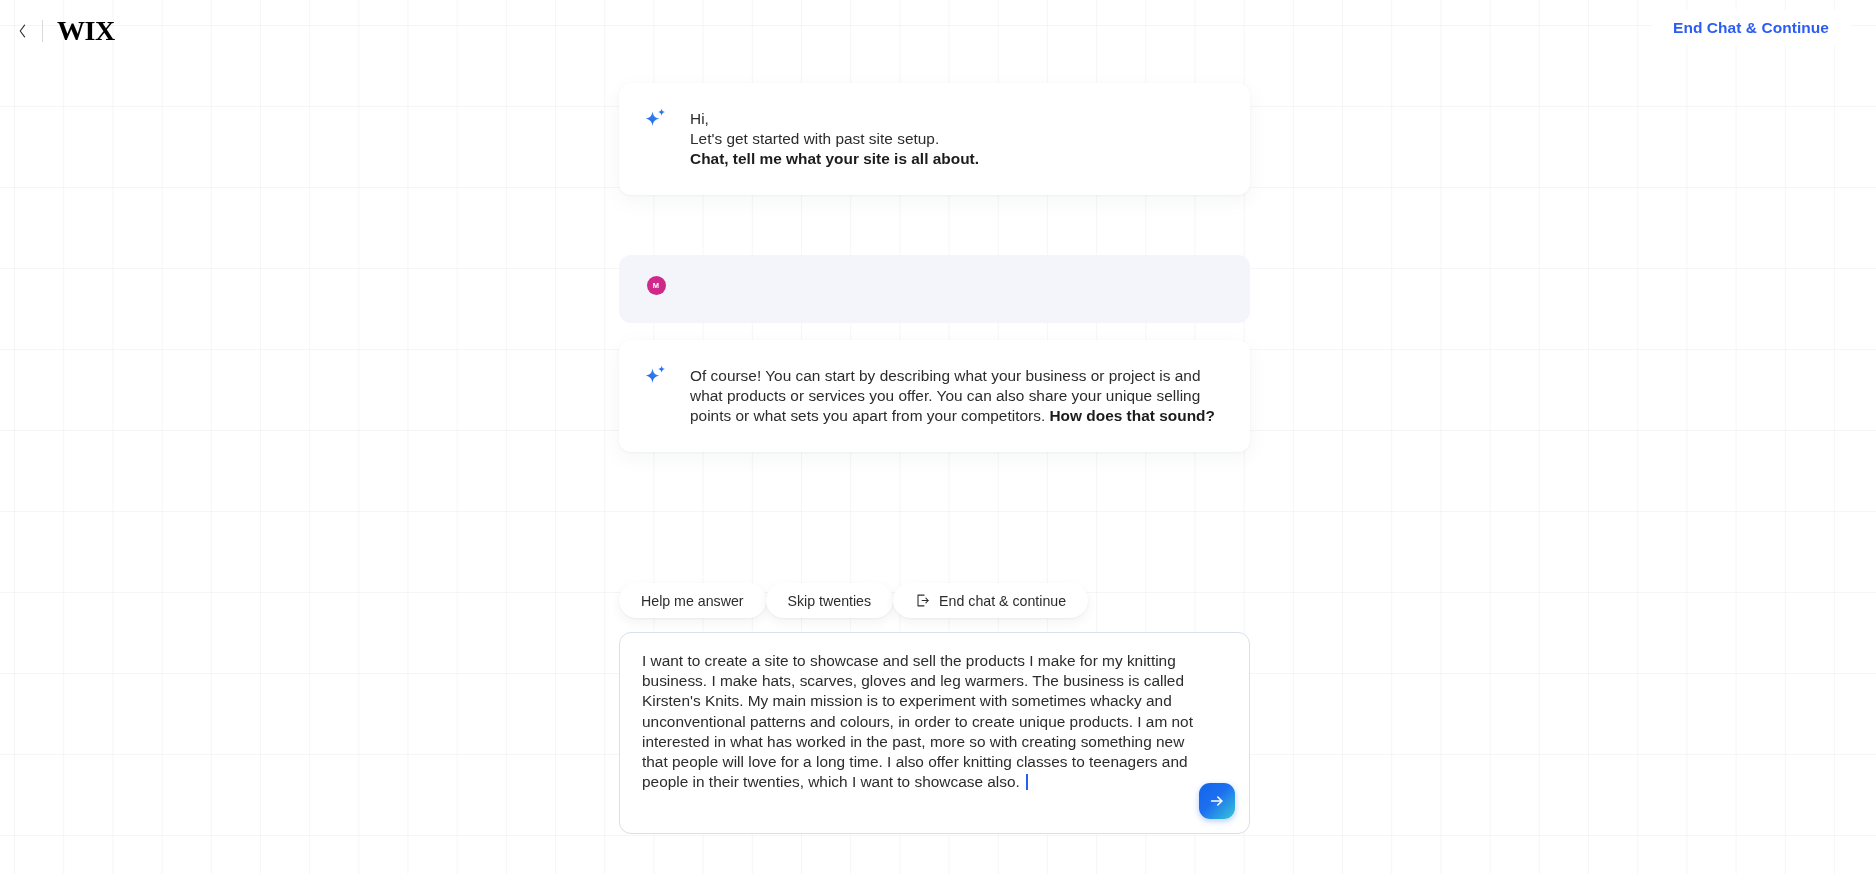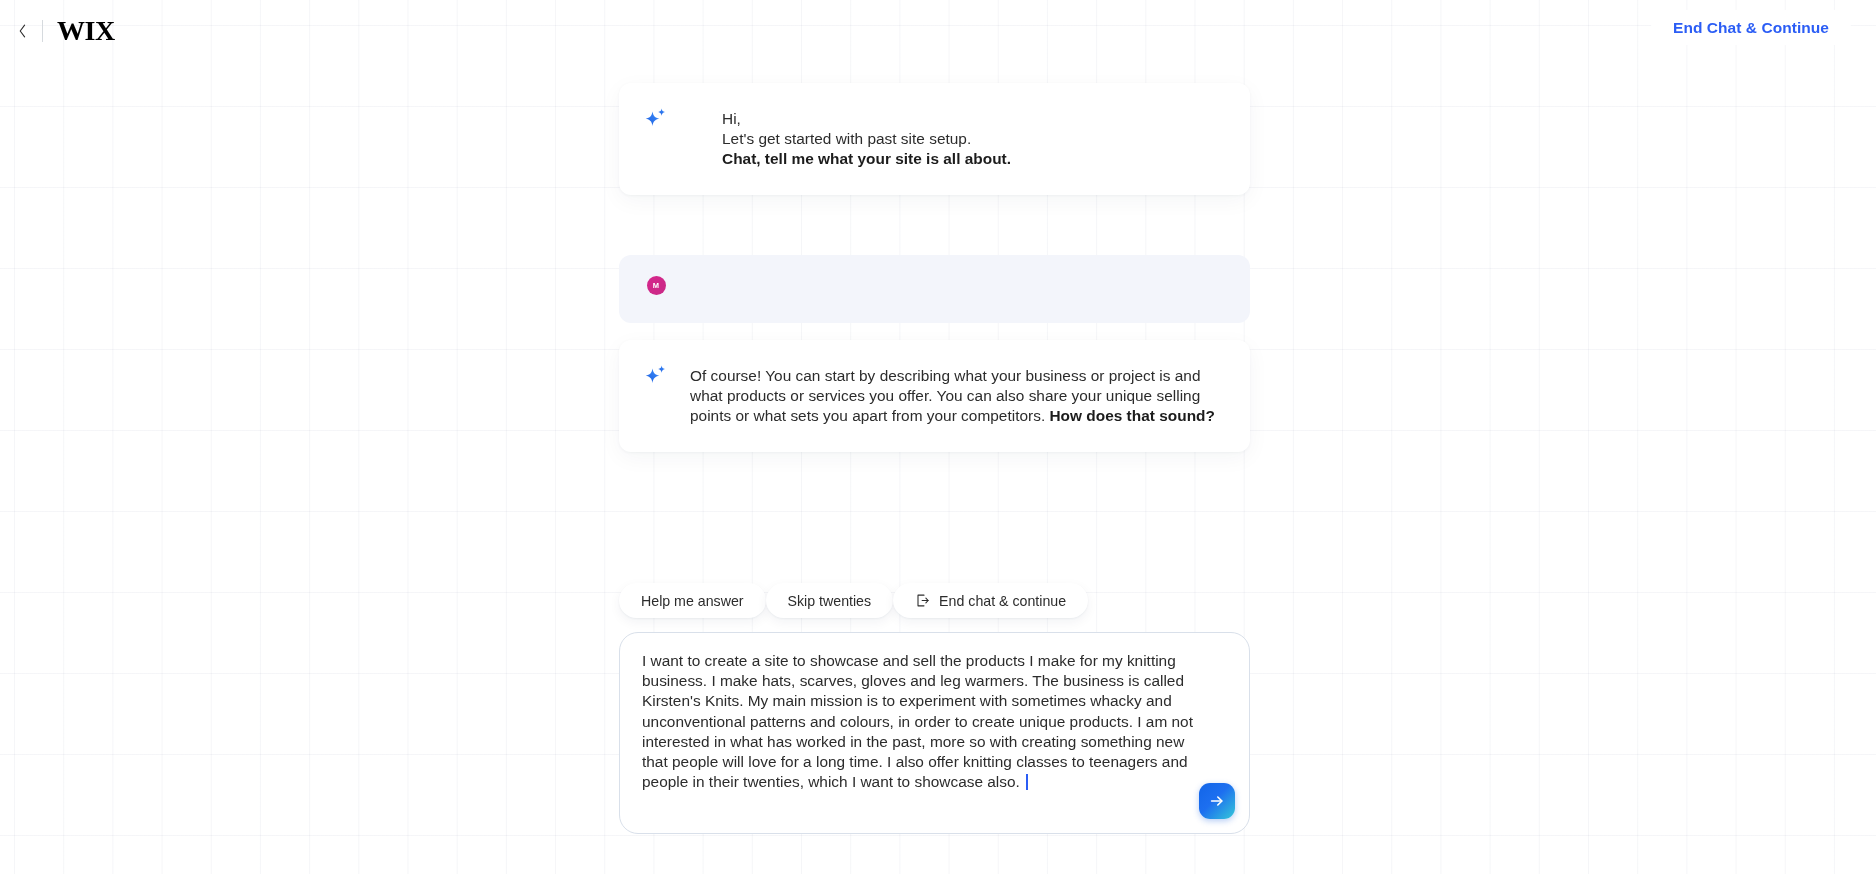--- a/index.html
+++ b/index.html
@@ -155,21 +155,21 @@
   .bubble-text {
     flex: 1 1 auto;
     font-size: 15.4px;
     line-height: 20px;
     color: #2c2c2c;
     letter-spacing: 0.02px;
   }
   .bubble-text p { margin: 0; }
   .bubble-text .bold { font-weight: 700; color: #1c1c1c; }
 
-  #msg-1 { position: absolute; top: 83px; left: 0; gap: 32px; }
+  #msg-1 { position: absolute; top: 83px; left: 0; }
   #msg-2 { position: absolute; top: 255px; left: 0; padding-top: 21px; padding-bottom: 21px; }
   #msg-3 { position: absolute; top: 340px; left: 0; }
 
   
   #chips-row {
     position: absolute;
     top: 583px;
     left: 0;
     display: flex;
     gap: 0;
@@ -195,21 +195,21 @@
 
   
   #composer {
     position: absolute;
     top: 632px;
     left: 0;
     width: 631px;
     min-height: 202px;
     background: #ffffff;
     border: 1px solid #d9e0ea;
-    border-radius: 19px;
+    border-radius: 12px;
     padding: 18px 22px 19px 22px;
   }
 
   #composer-text {
     font-size: 15.4px;
     line-height: 20.2px;
     color: #2c2c2c;
     width: 567px;
     letter-spacing: 0.01px;
     white-space: pre-wrap;

